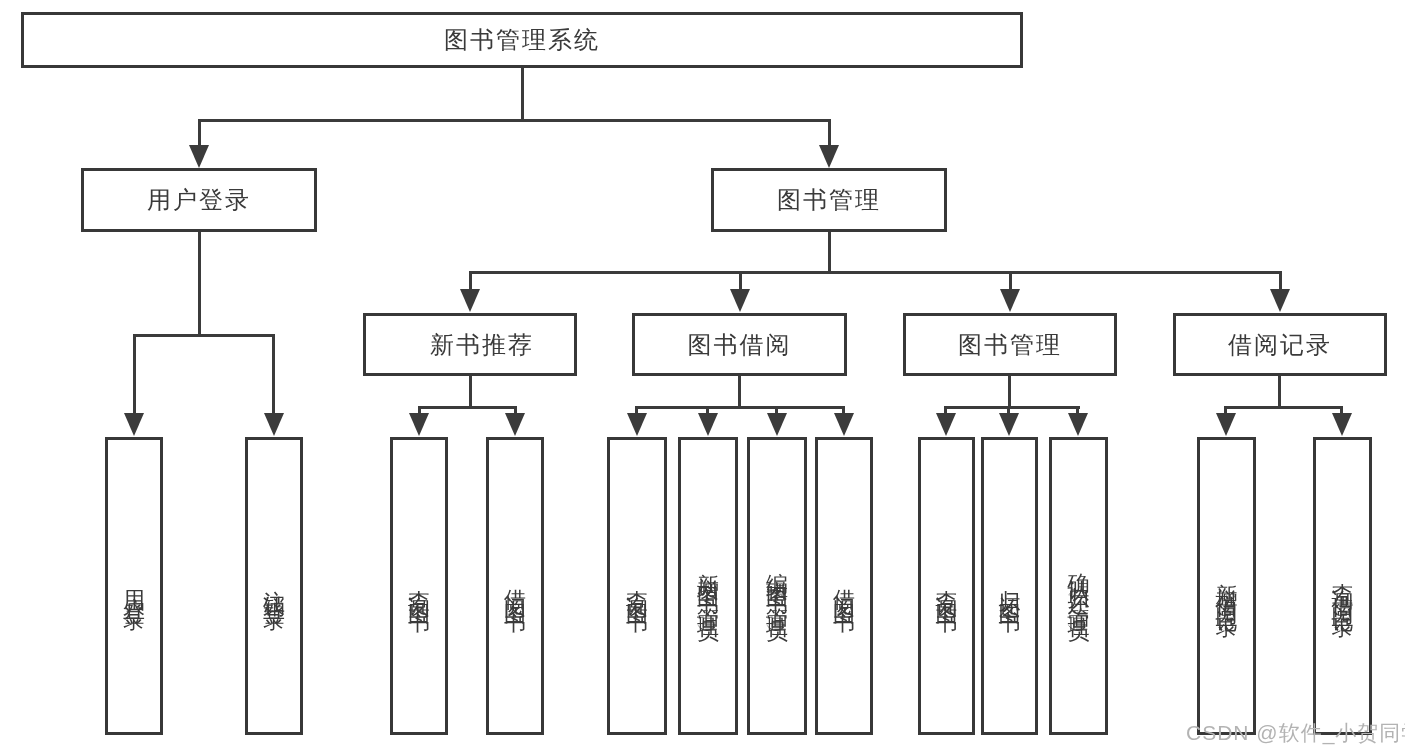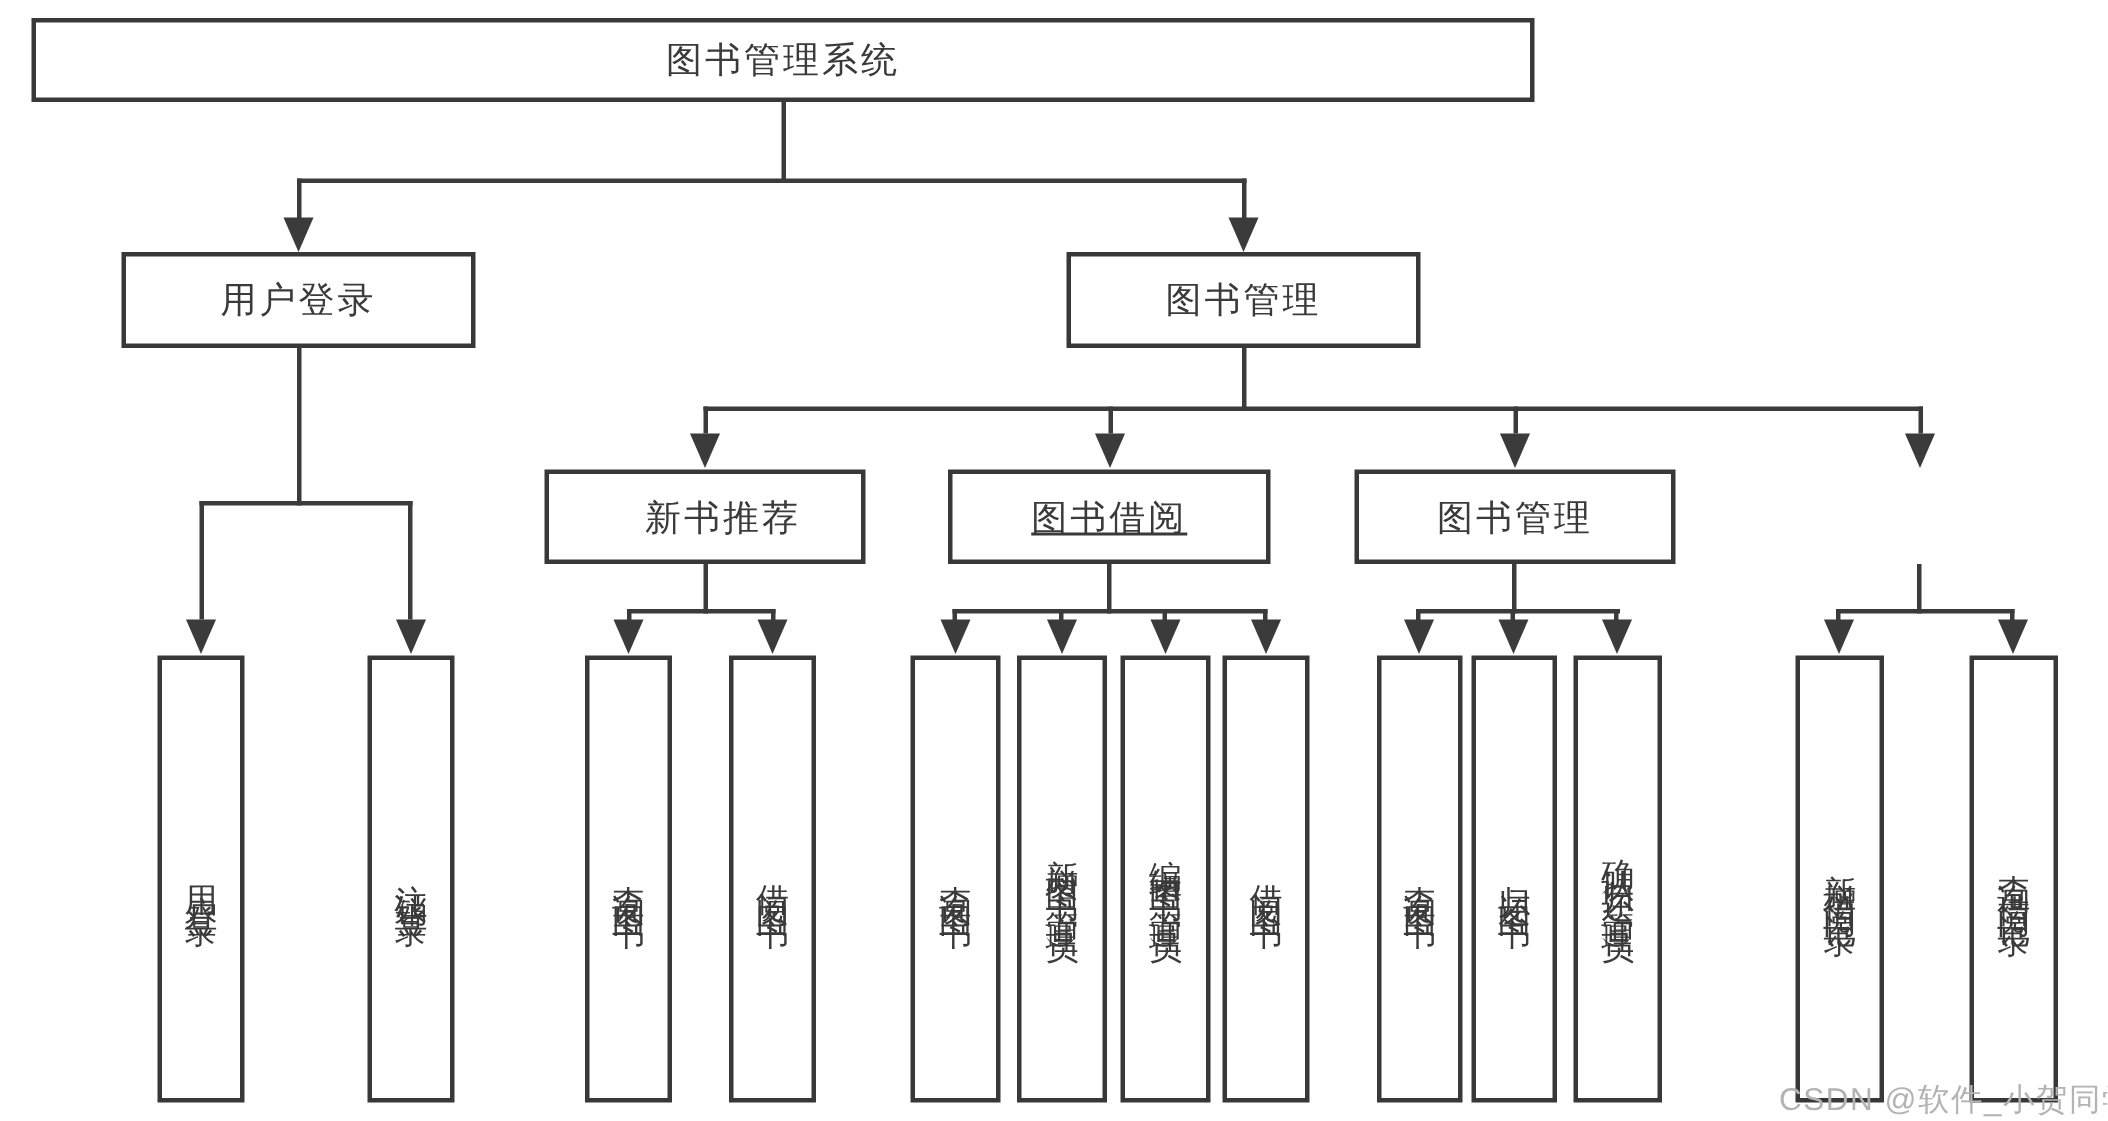--- a/index.html
+++ b/index.html
@@ -89,22 +89,23 @@
   <div class="vline" style="left:469px;top:271px;width:3px;height:18px;"></div>
   <div class="vline" style="left:739px;top:271px;width:3px;height:18px;"></div>
   <div class="vline" style="left:1009px;top:271px;width:3px;height:18px;"></div>
   <div class="vline" style="left:1279px;top:271px;width:3px;height:18px;"></div>
   <div class="arrow" style="left:460px;top:289px;"></div>
   <div class="arrow" style="left:730px;top:289px;"></div>
   <div class="arrow" style="left:1000px;top:289px;"></div>
   <div class="arrow" style="left:1270px;top:289px;"></div>
 
   <div class="box" style="left:363px;top:313px;width:214px;height:63px;padding-left:24px;">新书推荐</div>
-  <div class="box" style="left:632px;top:313px;width:215px;height:63px;text-decoration:underline;">图书借阅</div>
+  <div class="box" style="left:632px;top:313px;width:215px;height:63px;">图书借阅</div>
   <div class="box" style="left:903px;top:313px;width:214px;height:63px;">图书管理</div>
+  <div class="box" style="left:1173px;top:313px;width:214px;height:63px;">借阅记录</div>
 
   <div class="vline" style="left:469px;top:376px;width:3px;height:33px;"></div>
   <div class="hline" style="left:418px;top:406px;width:99px;height:3px;"></div>
   <div class="vline" style="left:418px;top:406px;width:3px;height:8px;"></div>
   <div class="vline" style="left:514px;top:406px;width:3px;height:8px;"></div>
   <div class="arrow" style="left:409px;top:413px;"></div>
   <div class="arrow" style="left:505px;top:413px;"></div>
 
   <div class="vline" style="left:738px;top:376px;width:3px;height:33px;"></div>
   <div class="hline" style="left:635px;top:406px;width:210px;height:3px;"></div>

